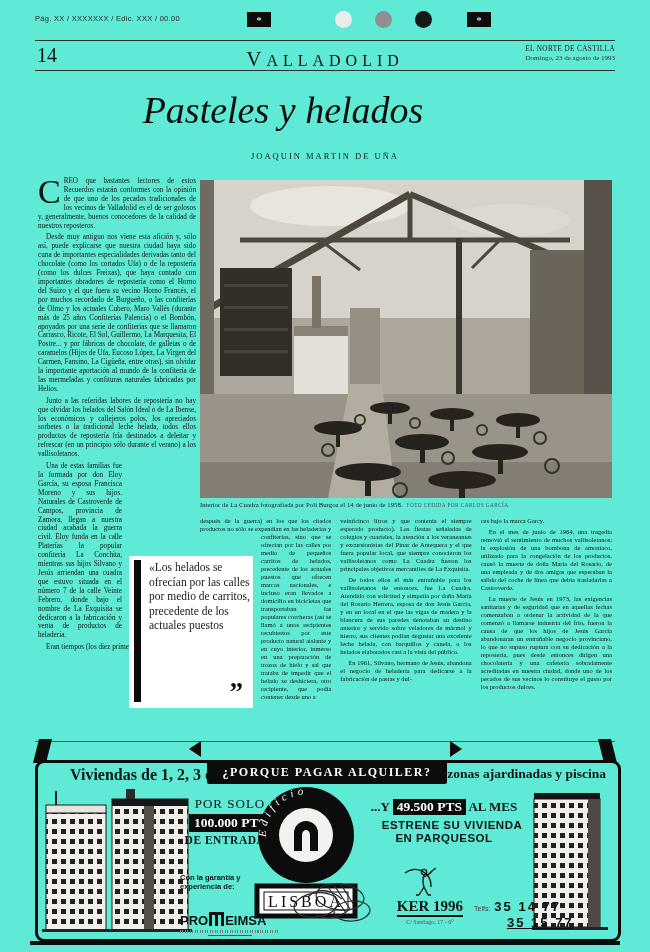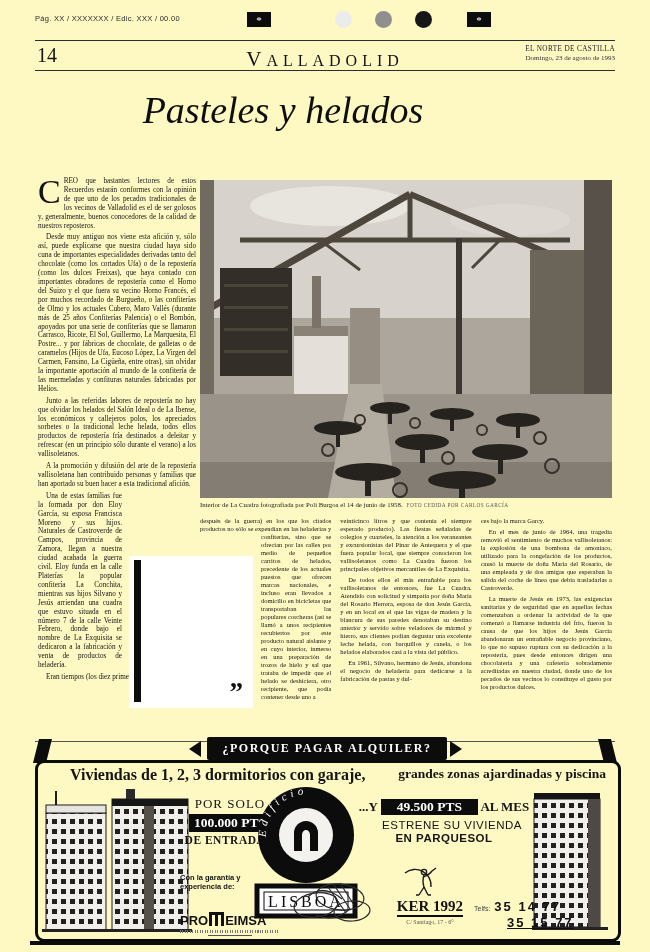--- a/index.html
+++ b/index.html
@@ -1,16 +1,16 @@
 <!DOCTYPE html>
 <html><head>
 <meta charset="utf-8">
 <style>
   html,body{margin:0;padding:0;background:#e9e9e9;}
-  .page{position:relative;width:650px;height:952px;background:#fef9c3;margin:0 auto;
+  .page{position:relative;width:650px;height:952px;background:#5eead4;margin:0 auto;
         font-family:"Liberation Serif",serif;color:#141414;overflow:hidden;}
 
   
   .prepress{position:absolute;top:10px;left:35px;width:580px;height:20px;}
   .prepress-info{position:absolute;left:0;top:4px;font-family:"Liberation Sans",sans-serif;
                  font-size:7.5px;color:#2b2b2b;letter-spacing:.3px;}
   .regbox{position:absolute;top:2px;width:24px;height:15px;background:#0c0c0c;color:#fff;
           text-align:center;line-height:17px;font-size:11px;}
   .regbox.b1{left:212px;} .regbox.b2{left:432px;}
   .regcircle{position:absolute;top:1px;width:17px;height:17px;border-radius:50%;}
@@ -51,21 +51,21 @@
   .cols .bodycol{flex:1;overflow:hidden;font-size:6.5px;line-height:8px;}
 
   
   .pullquote{position:absolute;left:129px;top:556px;width:124px;height:152px;background:#fff;z-index:4;}
   .pq-bar{position:absolute;left:5px;top:4px;width:7px;height:142px;background:#0c0c0c;}
   .pq-text{margin:4px 2px 0 20px;font-size:11.5px;line-height:14.5px;color:#1a1a1a;}
   .pq-mark{position:absolute;right:10px;bottom:0px;font-size:27px;font-weight:bold;color:#111;}
 
   
   .sep-rule{position:absolute;top:741px;left:35px;width:580px;height:1px;background:#555;}
-  .ad-banner{position:absolute;top:737px;left:207px;width:240px;height:23px;background:#0c0c0c;
+  .ad-banner{position:absolute;top:761px;left:207px;width:240px;height:23px;background:#0c0c0c;
              color:#fff;text-align:center;line-height:23px;font-size:12px;letter-spacing:1.5px;
              font-weight:bold;border-radius:2px;z-index:5;}
   .wedge-l{position:absolute;top:741px;left:189px;width:0;height:0;border-top:8px solid transparent;
            border-bottom:8px solid transparent;border-right:12px solid #0c0c0c;}
   .wedge-r{position:absolute;top:741px;left:450px;width:0;height:0;border-top:8px solid transparent;
            border-bottom:8px solid transparent;border-left:12px solid #0c0c0c;}
   .blob-l{position:absolute;top:739px;left:36px;width:13px;height:24px;background:#0c0c0c;transform:skewX(-14deg);}
   .blob-r{position:absolute;top:739px;left:601px;width:13px;height:24px;background:#0c0c0c;transform:skewX(14deg);}
 
   .ad-box{position:absolute;top:760px;left:35px;width:580px;height:176px;border:3px solid #0b0b0b;border-radius:9px;}
@@ -74,22 +74,22 @@
   .bldg-l{position:absolute;left:4px;top:24px;}
   .bldg-r{position:absolute;left:494px;top:28px;}
   .por-solo-block{position:absolute;left:140px;top:33px;width:104px;text-align:center;}
   .ps1{font-size:13px;letter-spacing:1px;}
   .ps-price{display:inline-block;background:#0c0c0c;color:#fff;font-weight:bold;font-size:13.5px;
             padding:1px 5px;margin:2px 0;}
   .ps2{font-weight:bold;font-size:11.5px;letter-spacing:.5px;}
   .lisboa-logo{position:absolute;left:216px;top:20px;}
   .offer{position:absolute;left:316px;top:36px;width:180px;text-align:center;}
   .of1{font-weight:bold;font-size:13px;}
-  .of-price{display:inline-block;background:#0c0c0c;color:#fff;font-weight:bold;font-size:13.5px;padding:0 16px;}
-  .of2{font-family:"Liberation Sans",sans-serif;font-weight:normal;font-size:11.5px;letter-spacing:.5px;margin-top:4px;padding-left:16px;}
+  .of-price{display:inline-block;background:#0c0c0c;color:#fff;font-weight:bold;font-size:13.5px;padding:0 4px;}
+  .of2{font-family:"Liberation Sans",sans-serif;font-weight:bold;font-size:11.5px;letter-spacing:.5px;margin-top:4px;padding-left:16px;}
   .of3{font-family:"Liberation Sans",sans-serif;font-weight:bold;font-size:11.5px;letter-spacing:.5px;margin-top:1px;}
   .guarantee{position:absolute;left:142px;top:110px;width:110px;font-family:"Liberation Sans",sans-serif;
              font-weight:bold;font-size:7.5px;line-height:9px;}
   .promeimsa{position:absolute;left:142px;top:133px;width:115px;font-family:"Liberation Sans",sans-serif;}
   .pm-row{font-weight:bold;font-size:13px;color:#111;margin-top:16px;}
   .pm-glyph{display:inline-block;width:15px;height:11px;border-top:3px solid #111;
             background:repeating-linear-gradient(90deg,#111 0 3px,transparent 3px 6px);
             margin:0 1px;vertical-align:-1px;}
   .pm-tagline{width:100px;height:3px;margin-top:2px;
               background:repeating-linear-gradient(90deg,#777 0 1px,transparent 1px 2.5px);}
@@ -122,26 +122,26 @@
   <div class="rule rule-top"></div>
   <div class="page-num">14</div>
   <div class="section-title">VALLADOLID</div>
   <div class="masthead">
     <div class="paper">EL NORTE DE CASTILLA</div>
     <div class="date">Domingo, 23 de agosto de 1993</div>
   </div>
   <div class="rule rule-mid"></div>
 
   <div class="headline">Pasteles y helados</div>
+  <div class="byline">JOAQUIN MARTIN DE UÑA</div>
 
   <div class="col1 bodycol">
     <p class="nofirst"><span class="dropcap">C</span><span>REO que bastantes lectores de estos Recuerdos estarán conformes con la opinión de que uno de los pecados tradicionales de los vecinos de Valladolid es el de ser golosos y, generalmente, buenos conocedores de la calidad de nuestros reposteros.</span></p>
     <p><span>Desde muy antiguo nos viene esta afición y, sólo así, puede explicarse que nuestra ciudad haya sido cuna de importantes especialidades derivadas tanto del chocolate (como los cortados Ufa) o de la repostería (como los dulces Freixas), que haya contado con importantes obradores de repostería como el Horno del Suizo y el que fuera su vecino Horno Francés, el por muchos recordado de Burgueño, o las confiterías de Olmo y los actuales Cubero, Maro Vallés (durante más de 25 años Confiterías Palencia) o el Bombón, apoyados por una serie de confiterías que se llamaron Carrasco, Ricote, El Sol, Guillermo, La Marquesita, El Postre... y por fábricas de chocolate, de galletas o de caramelos (Hijos de Ufa, Eucoso López, La Virgen del Carmen, Fansino, La Cigüeña, entre otras), sin olvidar la importante aportación al mundo de la confitería de las mermeladas y confituras naturales fabricadas por Helios.</span></p>
     <p><span>Junto a las referidas labores de repostería no hay que olvidar los helados del Salón Ideal o de La Ibense, los económicos y callejeros polos, los apreciados sorbetes o la tradicional leche helada, todos ellos productos de repostería fría destinados a deleitar y refrescar (en un principio sólo durante el verano) a los vallisoletanos.</span></p>
-    <p><span>A la promoción y difusión del arte de la repostería vallisoletana han contribuido personas y familias que han aportado su buen hacer a esta tradicional afición.</span></p>
     <p><span class="qspacer-r"></span><span>Una de estas familias fue la formada por don Eloy García, su esposa Francisca Moreno y sus hijos. Naturales de Castroverde de Campos, provincia de Zamora, llegan a nuestra ciudad acabada la guerra civil. Eloy funda en la calle Platerías la popular confitería La Conchita, mientras sus hijos Silvano y Jesús arriendan una cuadra que estuvo situada en el número 7 de la calle Veinte Febrero, donde bajo el nombre de La Exquisita se dedicaron a la fabricación y venta de productos de heladería.</span></p>
     <p><span>Eran tiempos (los diez primeros años</span></p>
   </div>
 
   <div class="photo-frame">
     <svg width="412" height="318" viewBox="0 0 412 318">
       <rect width="412" height="318" fill="#b6b1a8"></rect>
       <rect width="412" height="140" fill="#d7d3cc"></rect>
       <ellipse cx="130" cy="26" rx="80" ry="20" fill="#e8e5df"></ellipse>
       <ellipse cx="310" cy="40" rx="60" ry="16" fill="#ddd9d2"></ellipse>
@@ -219,20 +219,21 @@
     </div>
     <div class="bodycol">
       <p class="nofirst"><span>ces bajo la marca Garcy.</span></p>
       <p><span>En el mes de junio de 1964, una tragedia removió el sentimiento de muchos vallisoletanos: la explosión de una bombona de amoníaco, utilizado para la congelación de los productos, causó la muerte de doña María del Rosario, de una empleada y de dos amigas que esperaban la salida del coche de línea que debía trasladarlas a Castroverde.</span></p>
       <p><span>La muerte de Jesús en 1973, las exigencias sanitarias y de seguridad que en aquellas fechas comenzaban a ordenar la actividad de la que comenzó a llamarse industria del frío, fueron la causa de que los hijos de Jesús García abandonaran un entrañable negocio provinciano, lo que no supuso ruptura con su dedicación a la repostería, pues desde entonces dirigen una chocolatería y una cafetería sobradamente acreditadas en nuestra ciudad, donde uno de los pecados de sus vecinos lo constituye el gusto por los productos dulces.</span></p>
     </div>
   </div>
 
   <div class="pullquote">
     <div class="pq-bar"></div>
+    <div class="pq-text">«Los helados se ofrecían por las calles por medio de carritos, precedente de los actuales puestos</div>
     <div class="pq-mark">”</div>
   </div>
 
   <div class="sep-rule"></div>
   <div class="blob-l"></div>
   <div class="blob-r"></div>
   <div class="wedge-l"></div>
   <div class="wedge-r"></div>
   <div class="ad-banner">¿PORQUE PAGAR ALQUILER?</div>
 
@@ -327,21 +328,21 @@
         <circle cx="24" cy="5" r="2.6"></circle>
         <path d="M24 8 q-2 6 0 12"></path>
         <path d="M24 20 l-5 8 M24 20 l4 8"></path>
         <path d="M23 10 q6 -2 9 -6 l4 -3"></path>
         <path d="M5 6 a16 16 0 0 1 26 14"></path>
         <path d="M19 28 h-3 M28 28 h3"></path>
       </g>
     </svg>
 
     <div class="ker-block">
-      <div class="ker-name">KER 1992</div>
+      <div class="ker-name">KER 1996</div>
       <div class="ker-addr">C/ Santiago, 17 - 6°</div>
     </div>
 
     <div class="phones">
       <div><span class="tel-label">Telfs:</span><span class="tel-num">35 14 77</span></div>
       <div class="tel2 tel-num">35 15 77</div>
     </div>
   </div>
 
   <div class="bottom-rule"></div>

